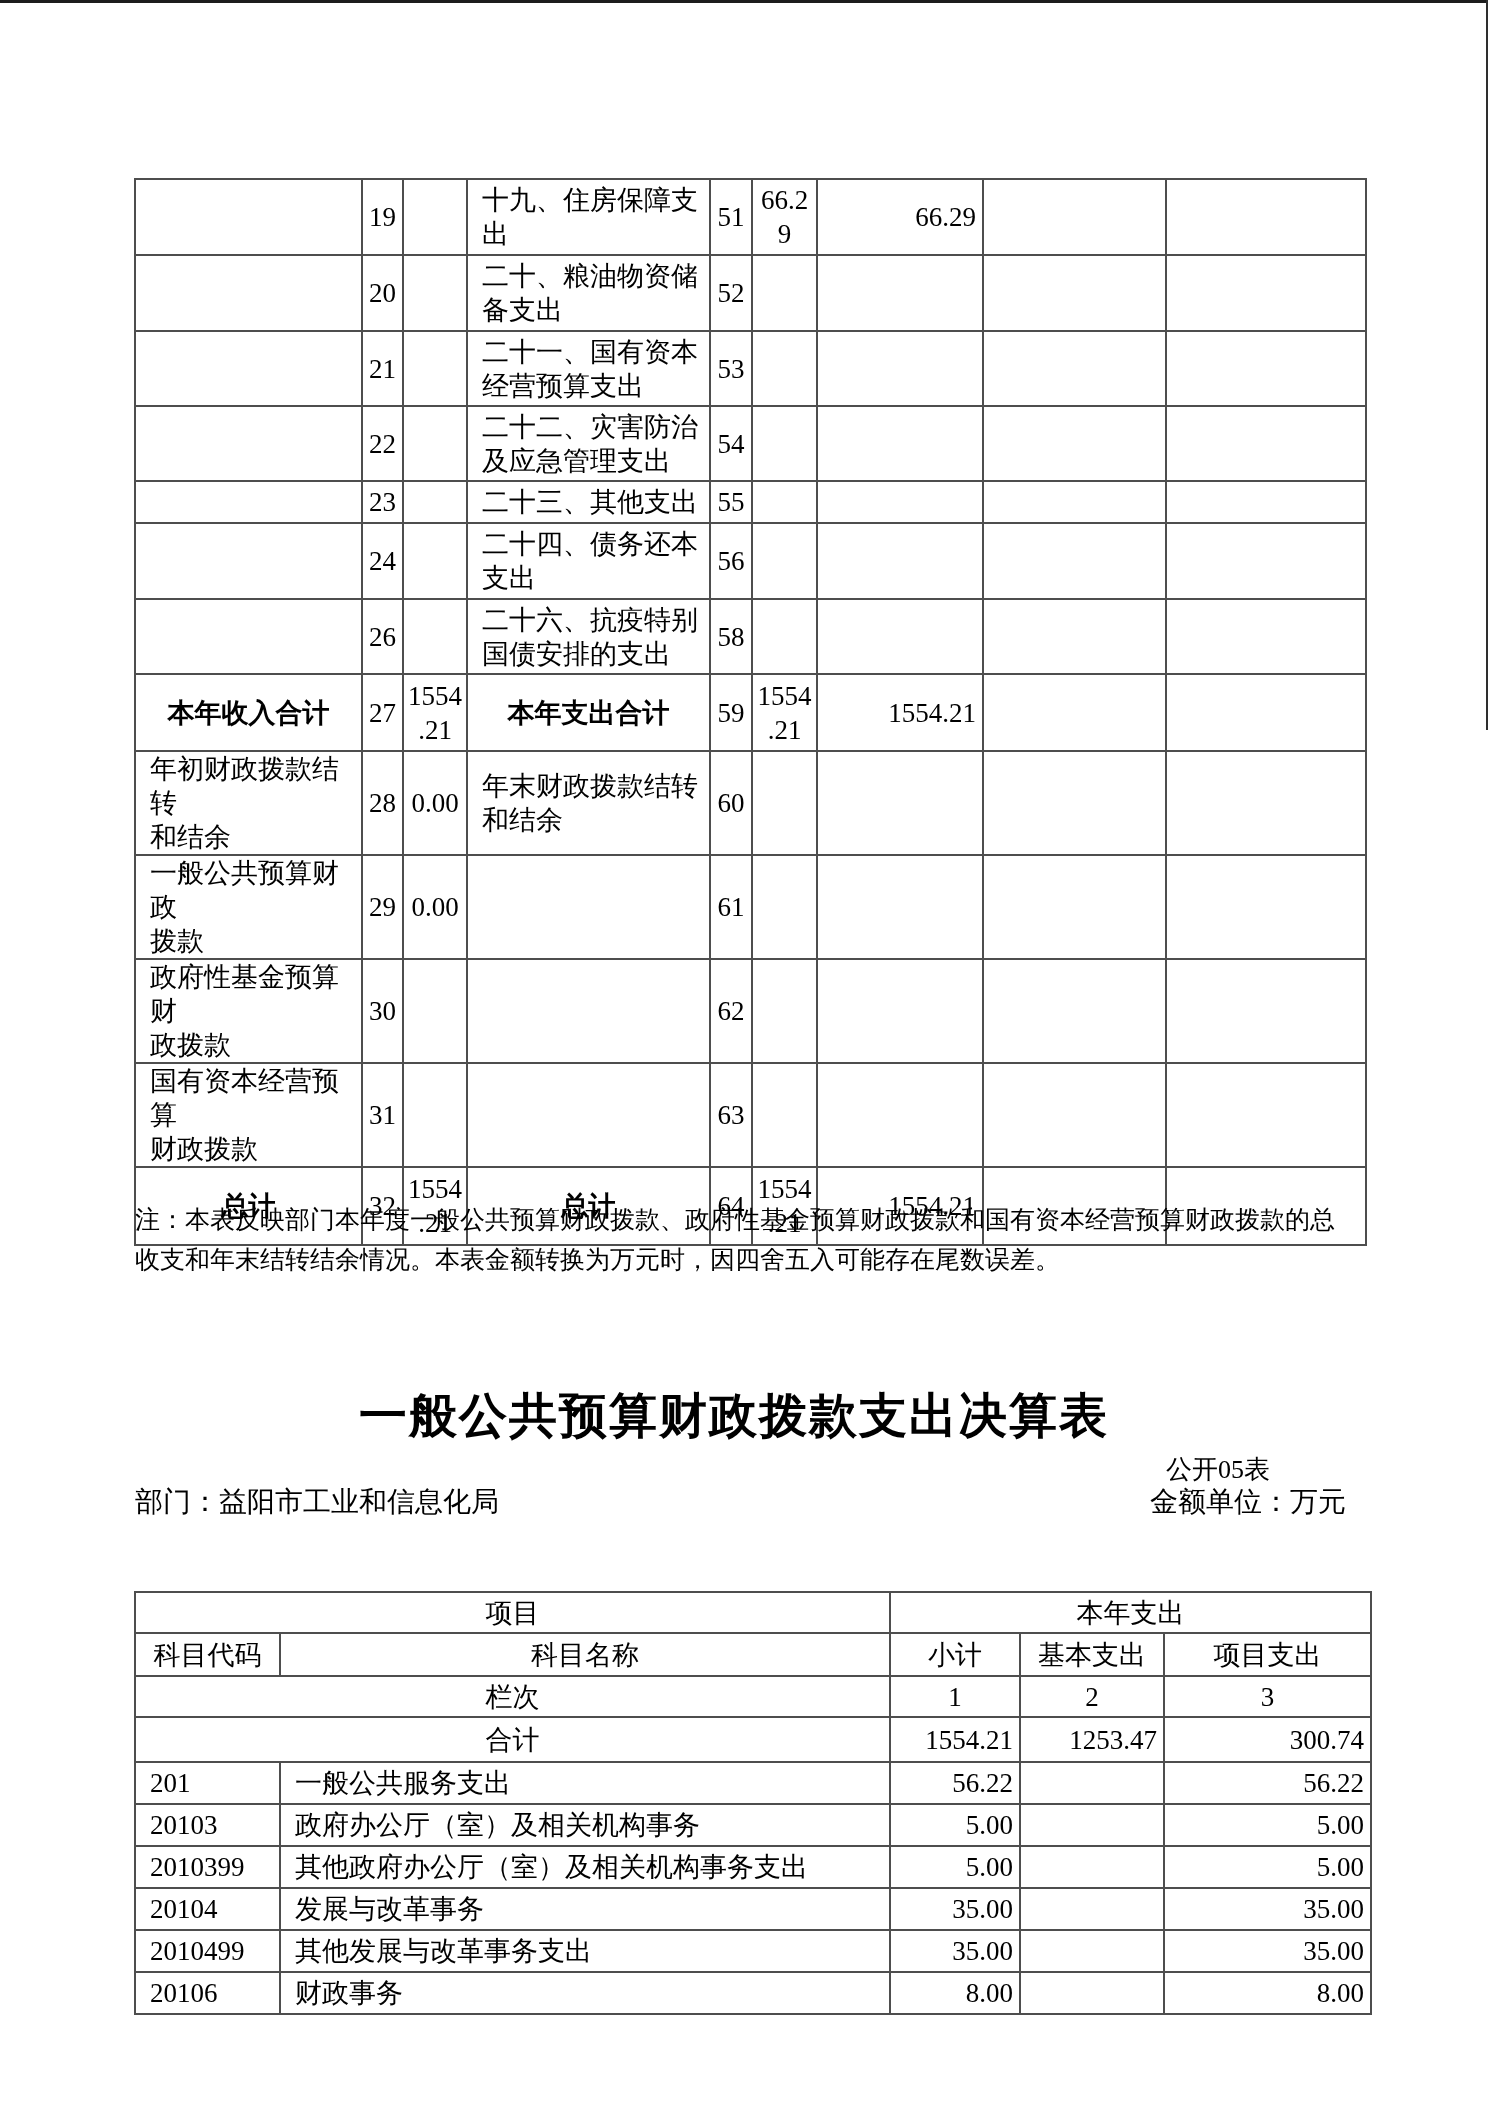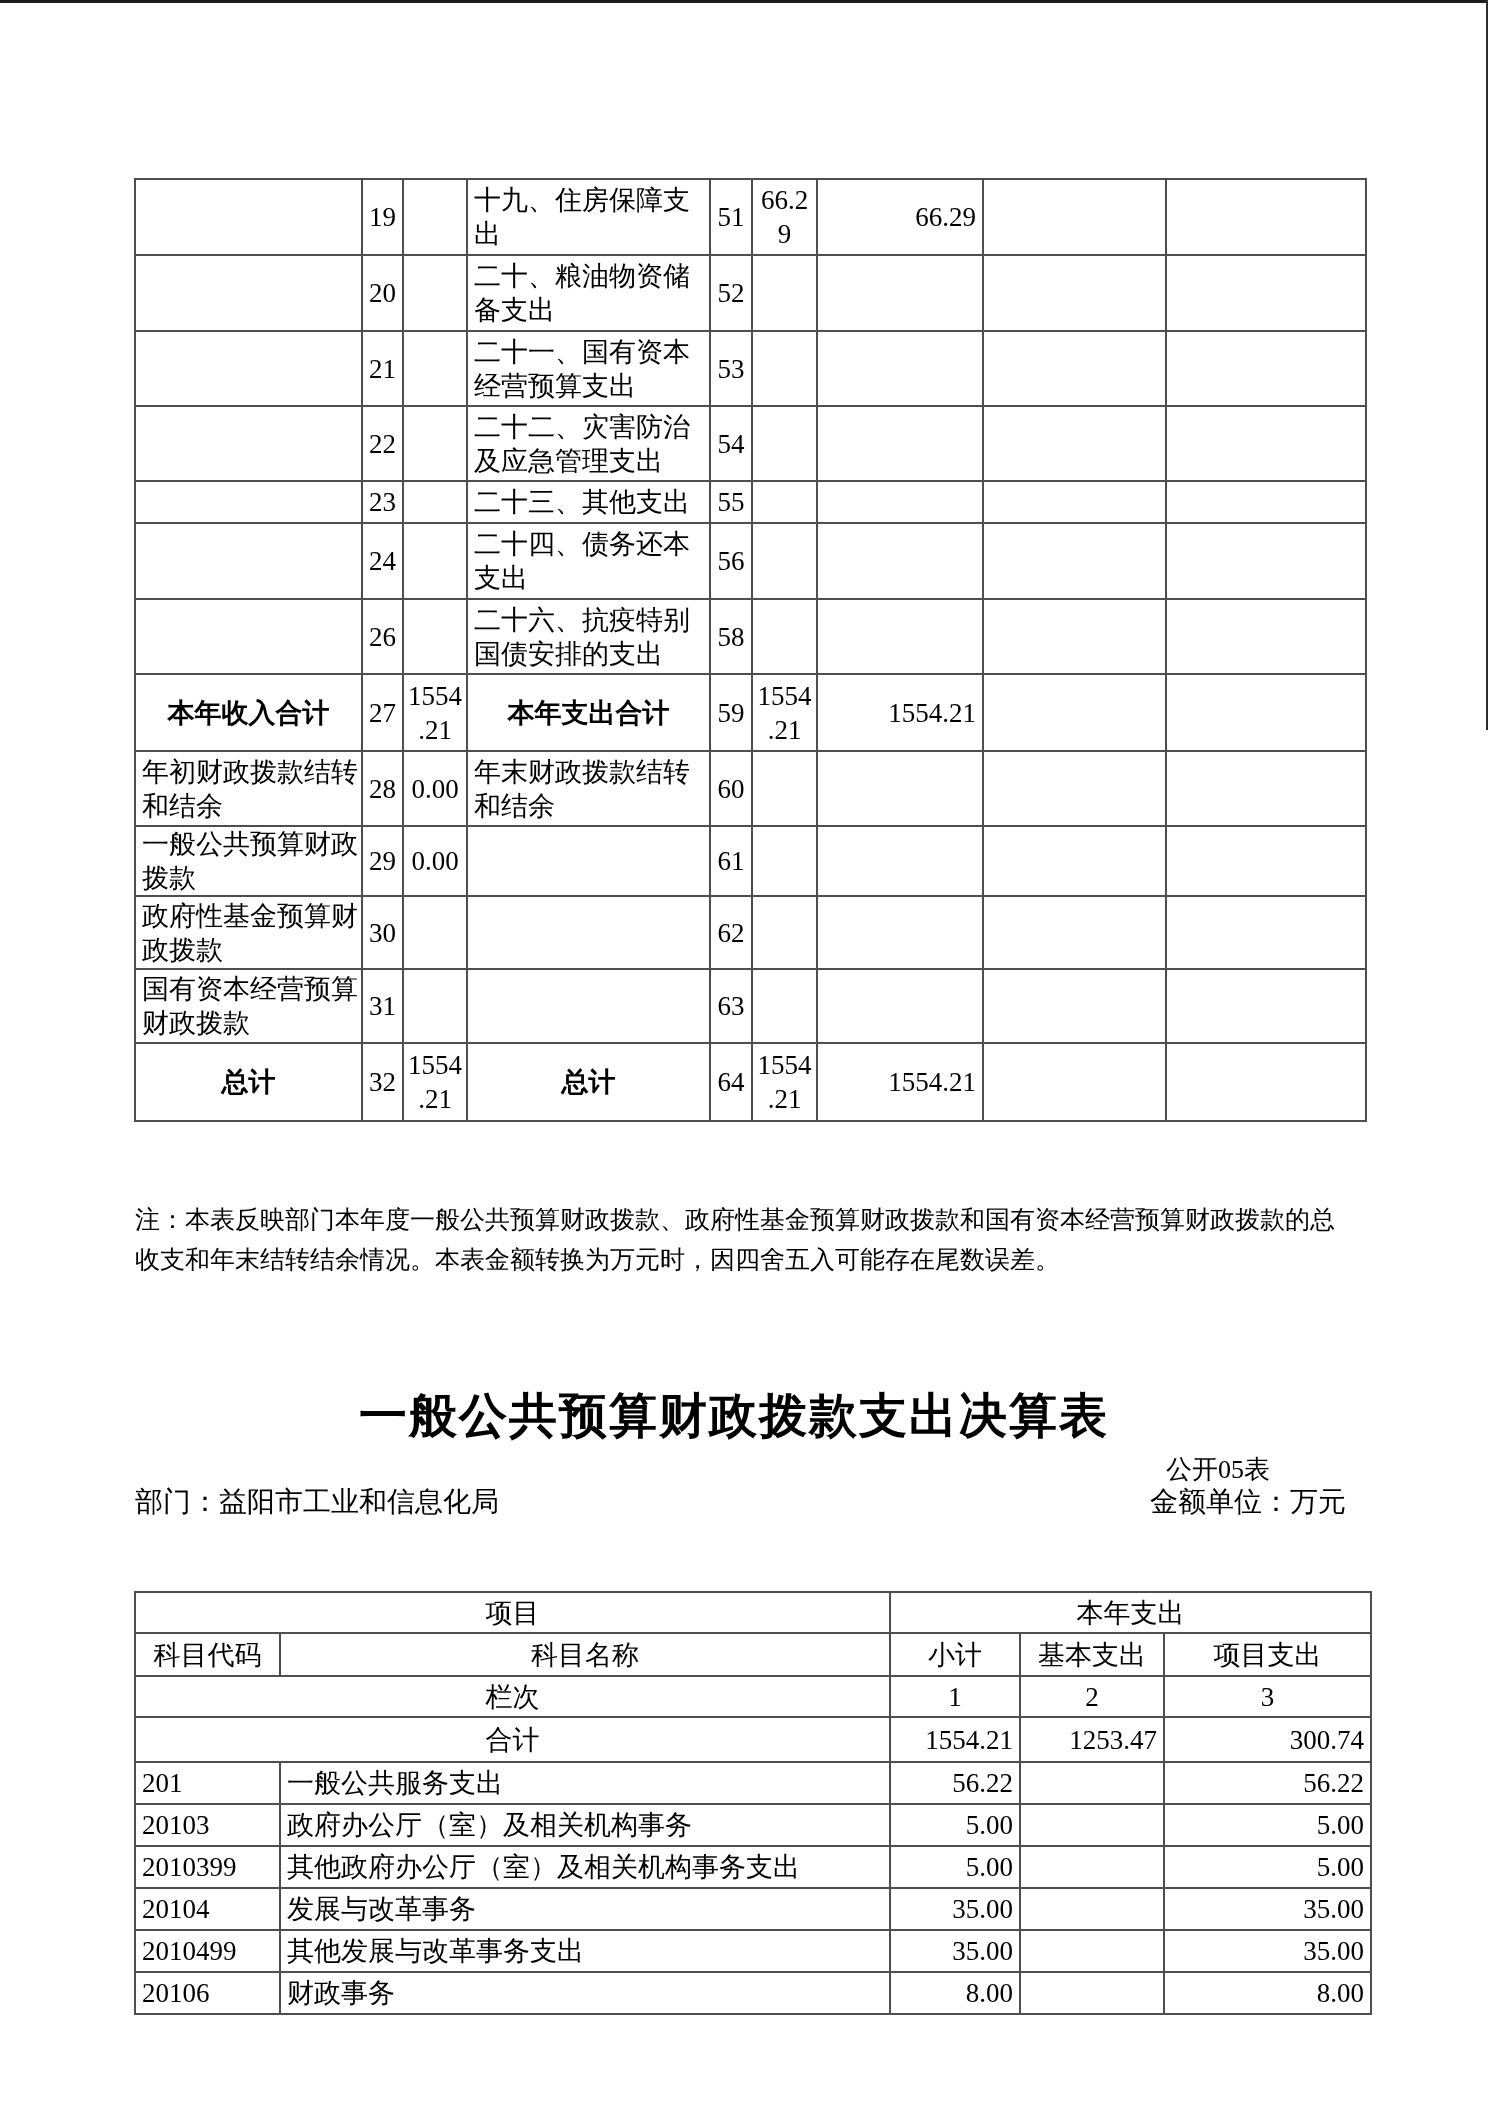--- a/index.html
+++ b/index.html
@@ -8,21 +8,21 @@
     font-family:"Liberation Serif","DejaVu Serif",serif; color:#000; overflow:hidden;
   }
   .topbar { position:absolute; left:0; top:0; width:1488px; height:3px; background:#1d1d1d; }
   .rightedge { position:absolute; right:0; top:0; width:2px; height:730px; background:#2e2e2e; }
 
   table { border-collapse:collapse; table-layout:fixed; position:absolute; background:#fff; }
   td {
     border:2px solid #4e4e4e; font-size:27px; line-height:34px;
     vertical-align:middle; white-space:pre-line; overflow:hidden; padding:0;
   }
-  .lbl   { text-align:left; padding-left:6px; }
+  .lbl   { text-align:left; padding-left:14px; }
   .ctr   { text-align:center; }
   .amt-c { text-align:center; }
   .amt-r { text-align:right; padding-right:6px; }
   .bold  { font-weight:bold; }
 
   #t1 { left:134px; top:178px; width:1231px; }
   #t2 { left:134px; top:1591px; width:1236px; }
 
   .h38{height:42px} .h41{height:41px} .h42{height:42px} .h43{height:43px}
   .h45{height:45px} .h70{height:70px} .h73{height:73px} .h74{height:74px}

